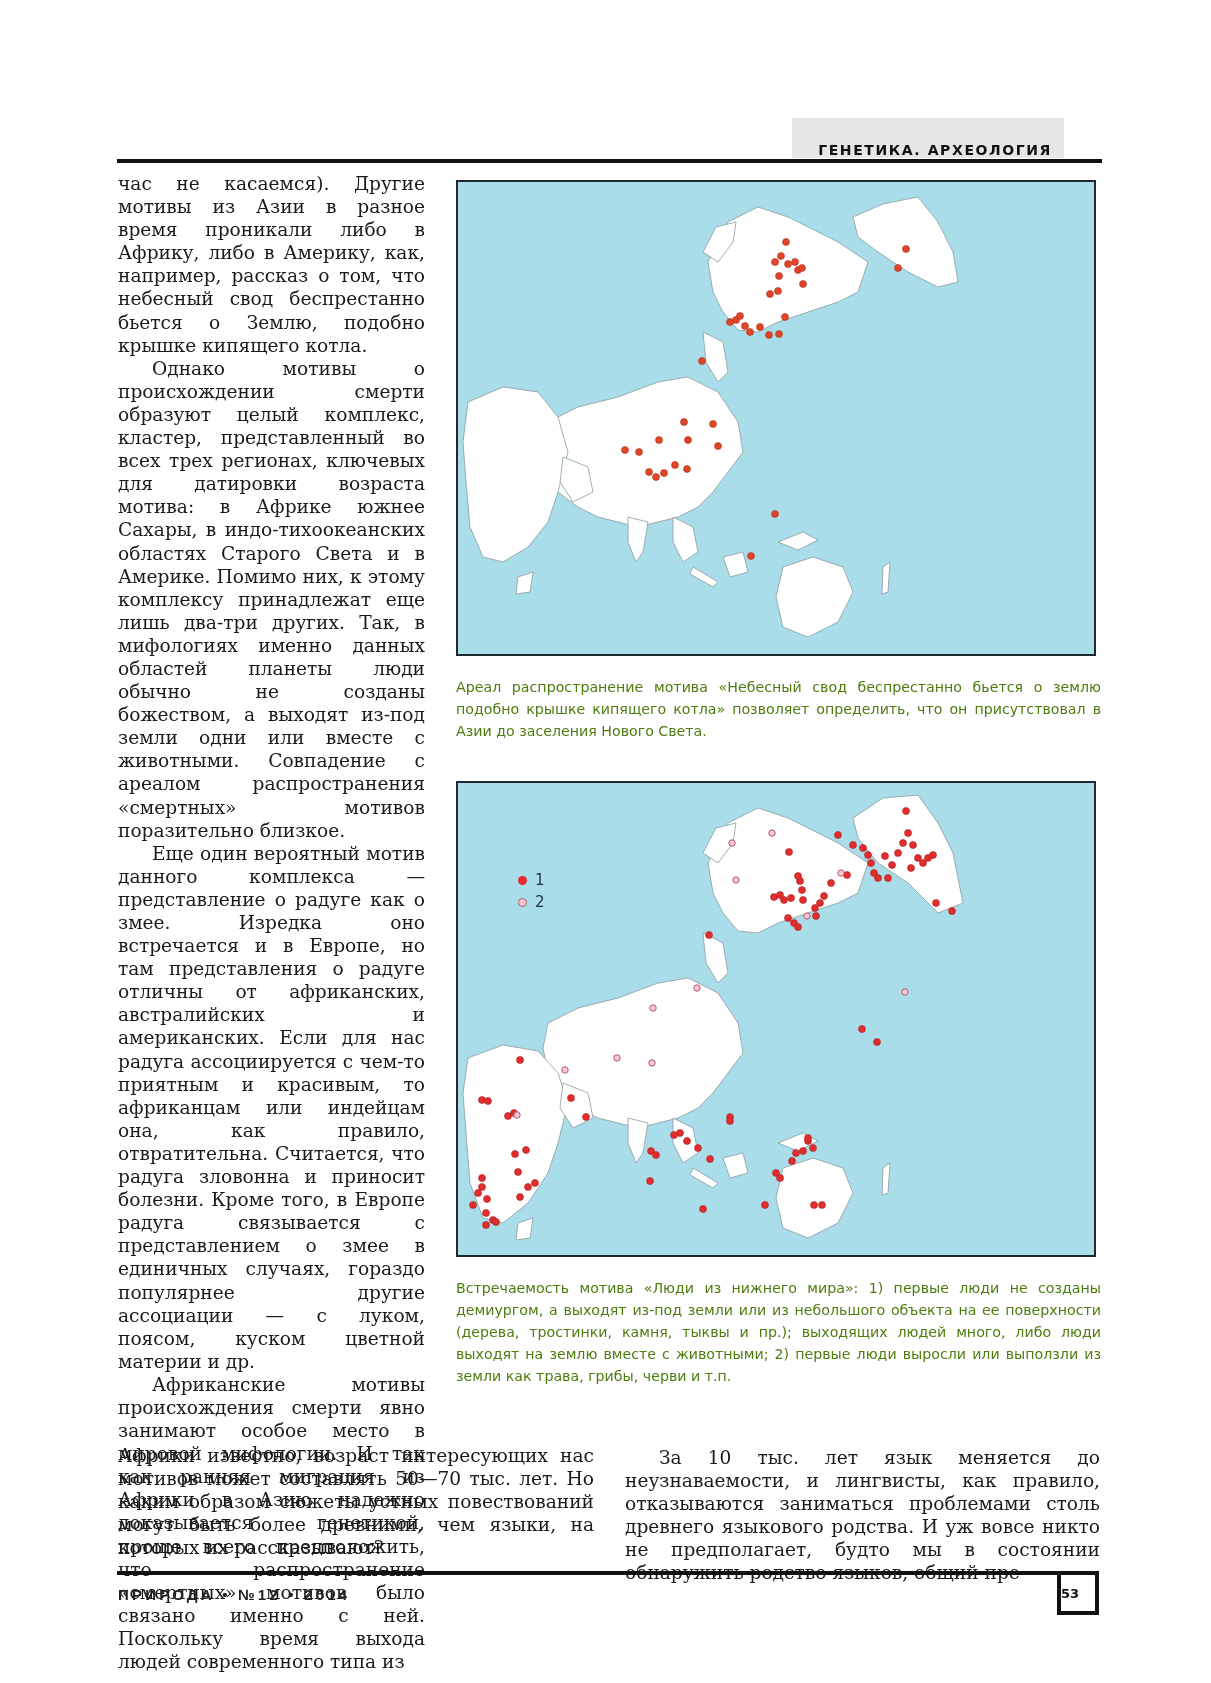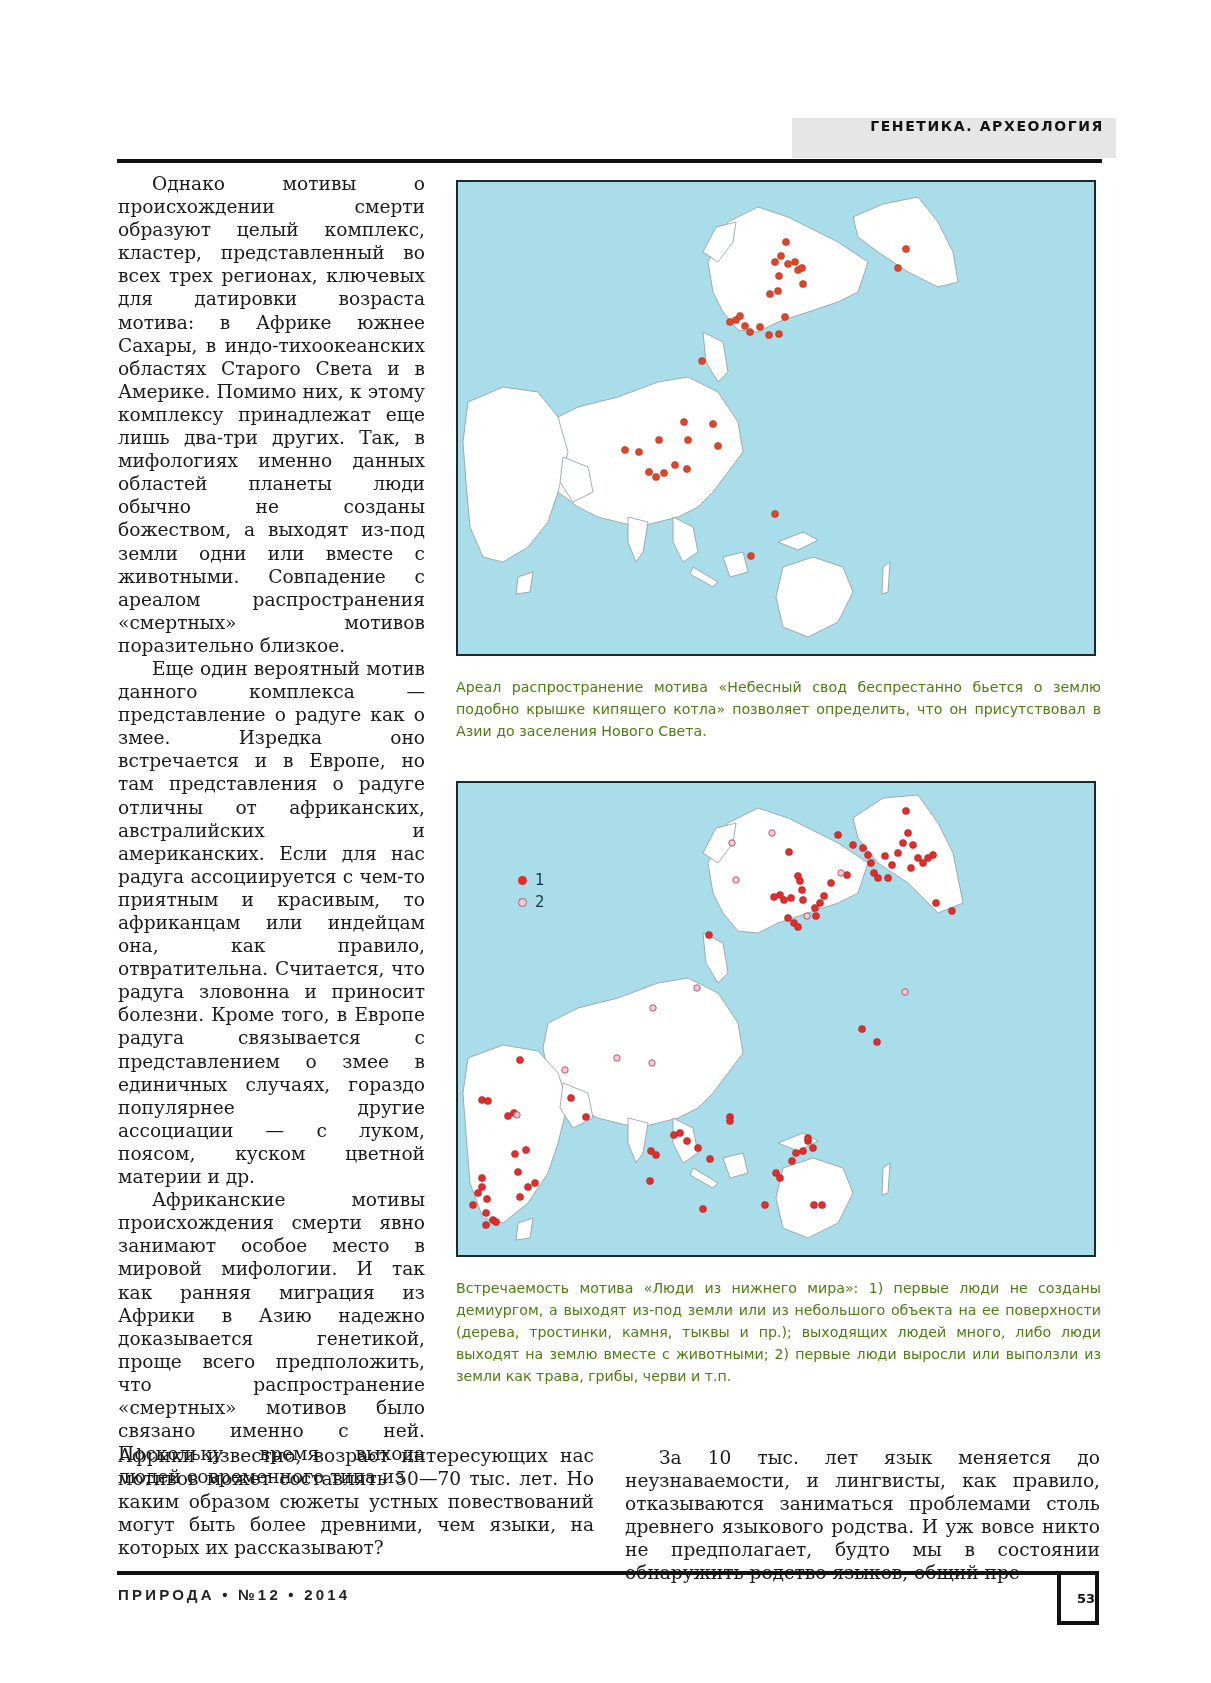--- a/index.html
+++ b/index.html
@@ -1,20 +1,20 @@
 <!DOCTYPE html>
 <html><head>
 <meta charset="utf-8">
 <style>
   html, body { margin: 0; padding: 0; background: #ffffff; }
   body { width: 1211px; height: 1683px; position: relative; overflow: hidden;
          font-family: "DejaVu Serif", "Liberation Serif", serif; color: #1a1a1a; }
 
-  .rubric { position: absolute; left: 792px; top: 118px; width: 324px; height: 40px;
-            background: #e6e6e6; display: flex; align-items: flex-start; justify-content: flex-end;
+  .rubric { position: absolute; left: 792px; top: 118px; width: 272px; height: 40px;
+            background: #e6e6e6; display: flex; align-items: flex-end; justify-content: flex-end;
             padding-right: 12px; box-sizing: border-box; }
   .rubric span { font-family: "DejaVu Sans", sans-serif; font-weight: bold; font-size: 14px;
                  letter-spacing: 1.6px; color: #111; }
   .top-rule { position: absolute; left: 117px; top: 159px; width: 985px; height: 4px; background: #111; }
 
   .col { position: absolute; font-size: 18.6px; line-height: 23.1px; text-align: justify; }
   .col p { margin: 0; }
   .col p.indent { text-indent: 34px; }
   .left-col { left: 118px; top: 172px; width: 307px; }
   .bottom-left { left: 118px; top: 1444px; width: 476px; }
@@ -34,34 +34,35 @@
           margin-right: 8px; }
 
   .caption { position: absolute; left: 456px; width: 645px; font-family: "DejaVu Sans", sans-serif;
              font-size: 14.2px; line-height: 22px; color: #4d7c0f; text-align: justify; }
   .caption1 { top: 676px; }
   .caption2 { top: 1277px; }
 
   .bottom-rule { position: absolute; left: 117px; top: 1571px; width: 942px; height: 4px; background: #111; }
   .footer { position: absolute; left: 118px; top: 1586px; font-family: Liberation Sans, sans-serif;
             font-size: 15px; font-weight: bold; letter-spacing: 3.2px; color: #222; }
-  .page-box { position: absolute; left: 1057px; top: 1571px; width: 42px; height: 54px;
+  .page-box { position: absolute; left: 1057px; top: 1571px; width: 42px; height: 44px;
               border: 4px solid #111; box-sizing: border-box; display: flex; align-items: center;
-              justify-content: flex-end; font-family: "DejaVu Sans", sans-serif; font-weight: bold;
+              justify-content: flex-start; font-family: "DejaVu Sans", sans-serif; font-weight: bold;
               font-size: 13px; color: #111; }
 </style>
 </head>
 <body>
 
 <div class="rubric">
   <span>ГЕНЕТИКА. АРХЕОЛОГИЯ</span>
 </div>
 <div class="top-rule"></div>
 
 <div class="col left-col">
+  <p>час не касаемся). Другие мотивы из Азии в разное время проникали либо в Африку, либо в Америку, как, например, рассказ о том, что небесный свод беспрестанно бьется о Землю, подобно крышке кипящего котла.</p>
   <p class="indent">Однако мотивы о происхождении смерти образуют целый комплекс, кластер, представленный во всех трех регионах, ключевых для датировки возраста мотива: в Африке южнее Сахары, в индо-тихоокеанских областях Старого Света и в Америке. Помимо них, к этому комплексу принадлежат еще лишь два-три других. Так, в мифологиях именно данных областей планеты люди обычно не созданы божеством, а выходят из-под земли одни или вместе с животными. Совпадение с ареалом распространения «смертных» мотивов поразительно близкое.</p>
   <p class="indent">Еще один вероятный мотив данного комплекса — представление о радуге как о змее. Изредка оно встречается и в Европе, но там представления о радуге отличны от африканских, австралийских и американских. Если для нас радуга ассоциируется с чем-то приятным и красивым, то африканцам или индейцам она, как правило, отвратительна. Считается, что радуга зловонна и приносит болезни. Кроме того, в Европе радуга связывается с представлением о змее в единичных случаях, гораздо популярнее другие ассоциации — с луком, поясом, куском цветной материи и др.</p>
   <p class="indent">Африканские мотивы происхождения смерти явно занимают особое место в мировой мифологии. И так как ранняя миграция из Африки в Азию надежно доказывается генетикой, проще всего предположить, что распространение «смертных» мотивов было связано именно с ней. Поскольку время выхода людей современного типа из</p>
 </div>
 
 <div class="map map1">
   <svg width="636" height="472" viewBox="0 0 636 472">
     <g fill="#ffffff" stroke="#8a9aa0" stroke-width="0.8">
 
       <path d="M250,80 L270,40 L300,25 L330,35 L360,50 L380,60 L410,80 L400,110 L380,120 L350,130 L320,140 L300,150 L280,148 L265,130 L255,110 Z"></path>

